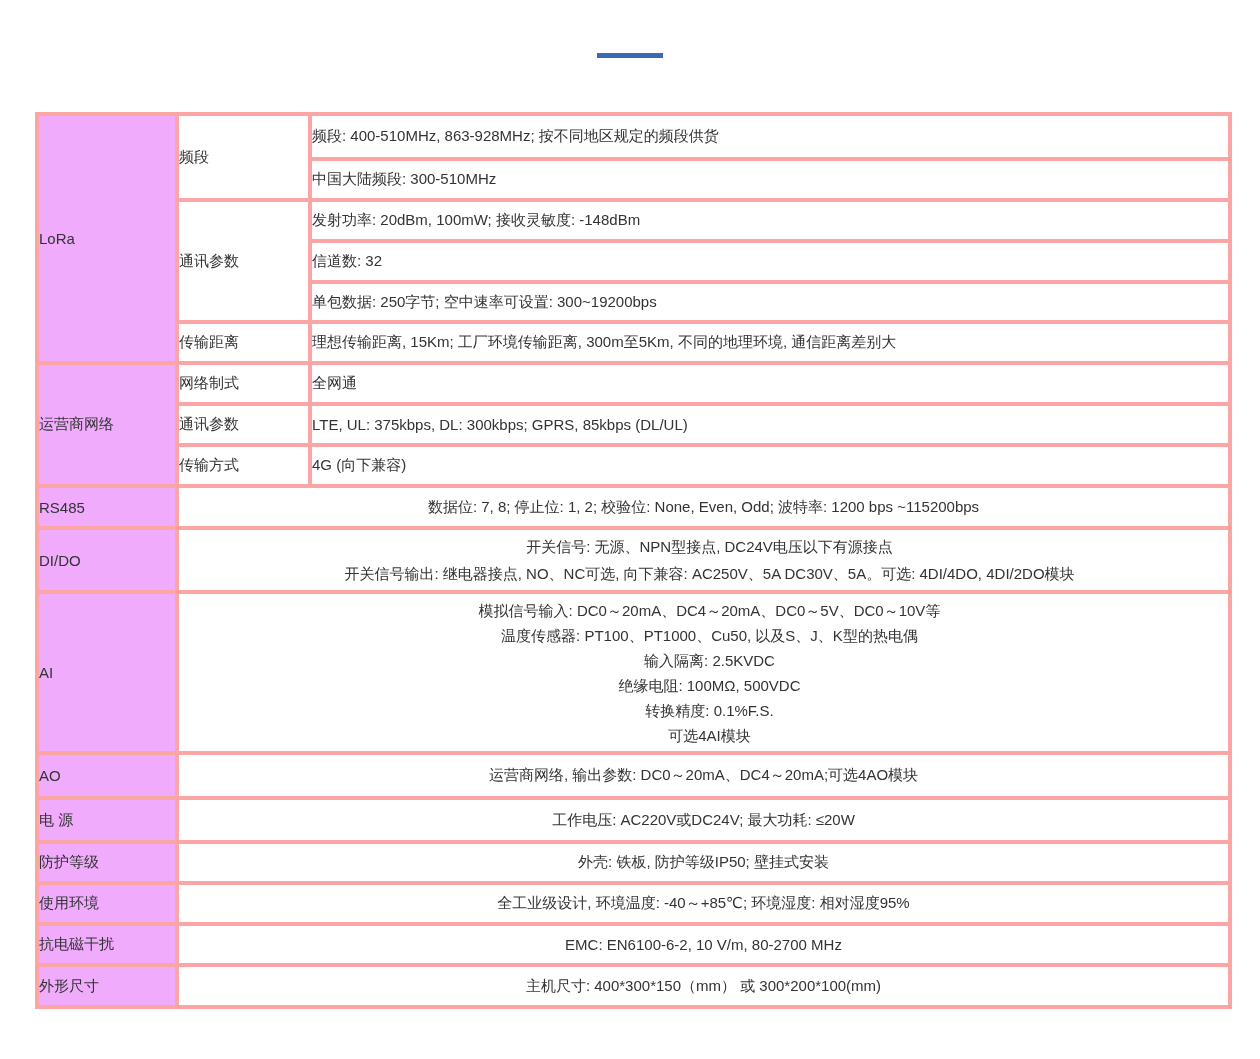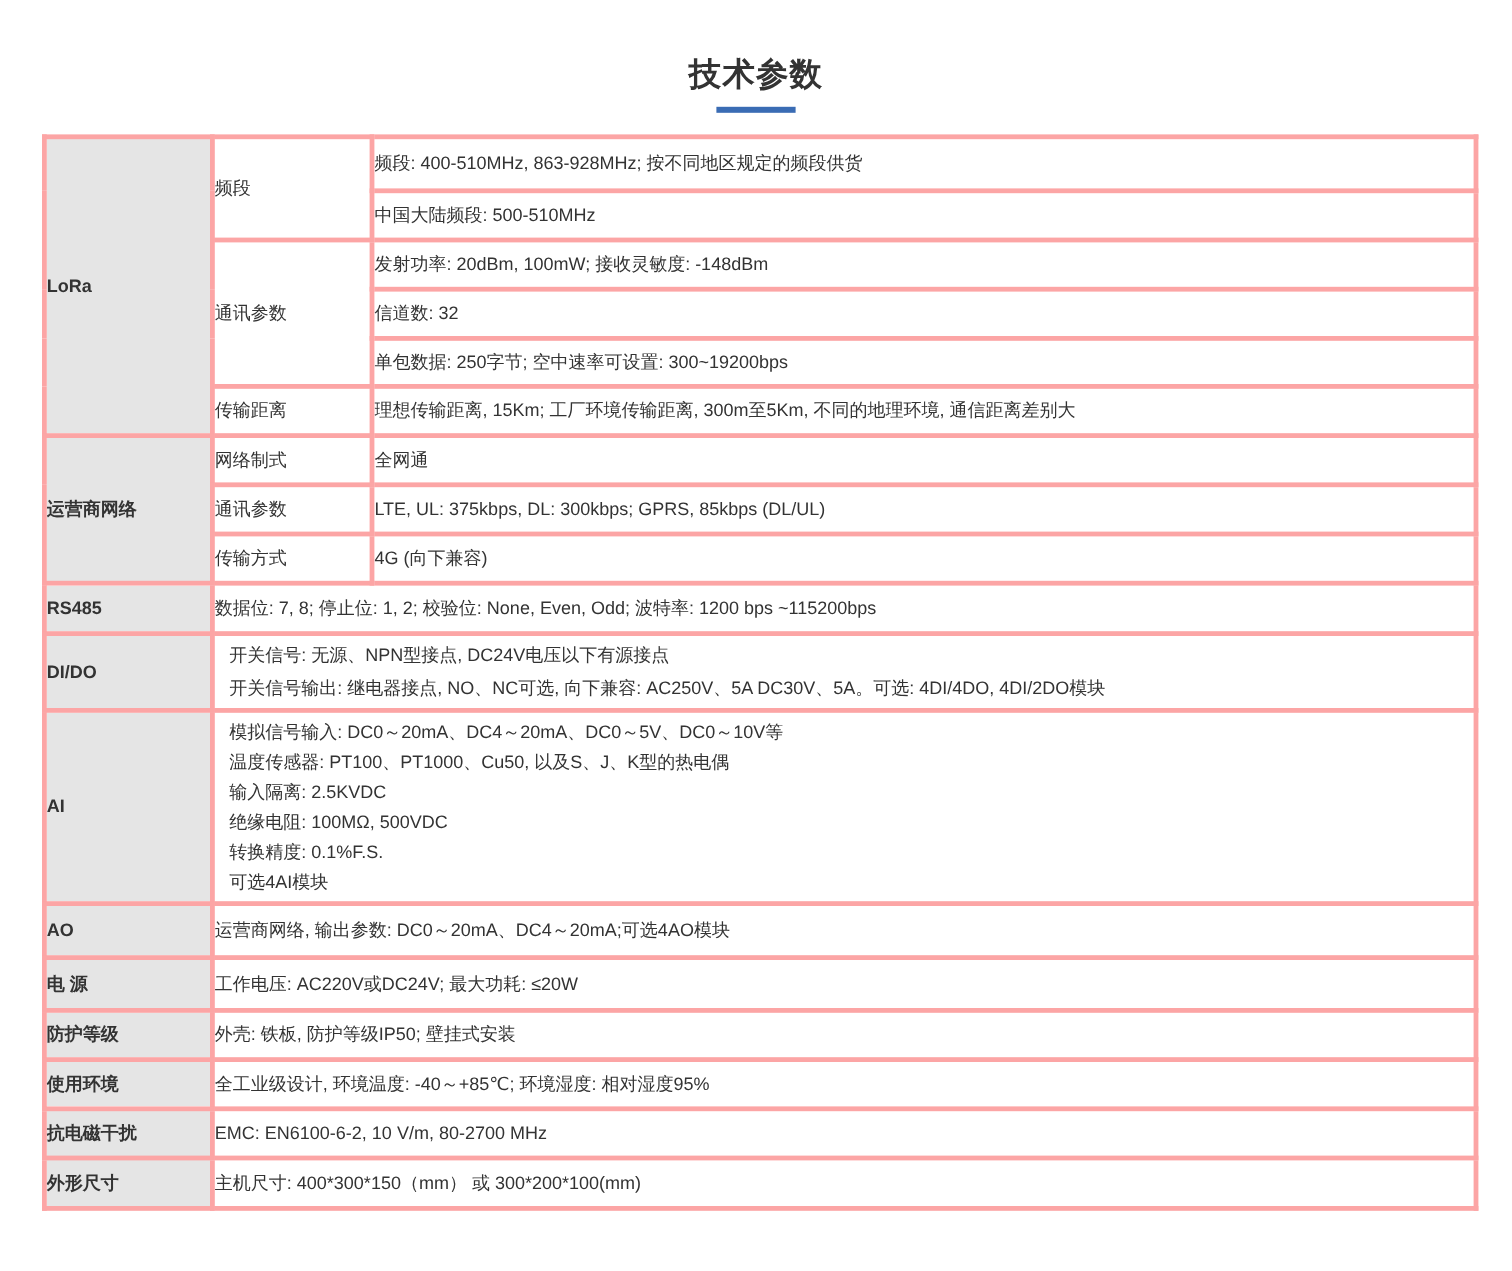--- a/index.html
+++ b/index.html
@@ -44,72 +44,72 @@
   }
   table.spec-table td {
     border: 4px solid #fca5a5;
     vertical-align: middle;
     font-size: 15px;
     color: #333333;
     padding: 0;
     overflow: hidden;
   }
   td.cat {
-    background: #e5e5e5;
-    font-weight: 700;
+    background: #f0abfc;
+    font-weight: 400;
     padding-left: 10px;
     padding-right: 6px;
   }
   td.param {
     padding-left: 10px;
     padding-right: 6px;
   }
   td.val {
     padding-left: 13px;
     padding-right: 10px;
   }
   td.val-merged {
     padding-left: 14px;
     padding-right: 10px;
+    text-align: center;
   }
   td.multiline {
     padding-top: 6px;
     padding-bottom: 6px;
   }
   td.multiline .line {
     line-height: 25px;
     padding-left: 12px;
   }
   td.multiline2 .line {
     line-height: 27px;
   }
 </style>
 </head>
 <body>
 
 <div class="title-wrap">
-  <h1 class="page-title">技术参数</h1>
   <div class="title-underline"></div>
 </div>
 
 <table class="spec-table">
   <colgroup>
     <col style="width:140px">
     <col style="width:133px">
     <col style="width:920px">
   </colgroup>
 
   <tbody>
       <tr style="height:45px">
     <td class="cat" rowspan="6">LoRa</td>
     <td class="param" rowspan="2">频段</td>
     <td class="val">频段: 400-510MHz, 863-928MHz; 按不同地区规定的频段供货</td>
   </tr>
   <tr style="height:41px">
-    <td class="val">中国大陆频段: 500-510MHz</td>
+    <td class="val">中国大陆频段: 300-510MHz</td>
   </tr>
   <tr style="height:41px">
     <td class="param" rowspan="3">通讯参数</td>
     <td class="val">发射功率: 20dBm, 100mW; 接收灵敏度: -148dBm</td>
   </tr>
   <tr style="height:41px">
     <td class="val">信道数: 32</td>
   </tr>
   <tr style="height:40px">
     <td class="val">单包数据: 250字节; 空中速率可设置:  300~19200bps</td>

